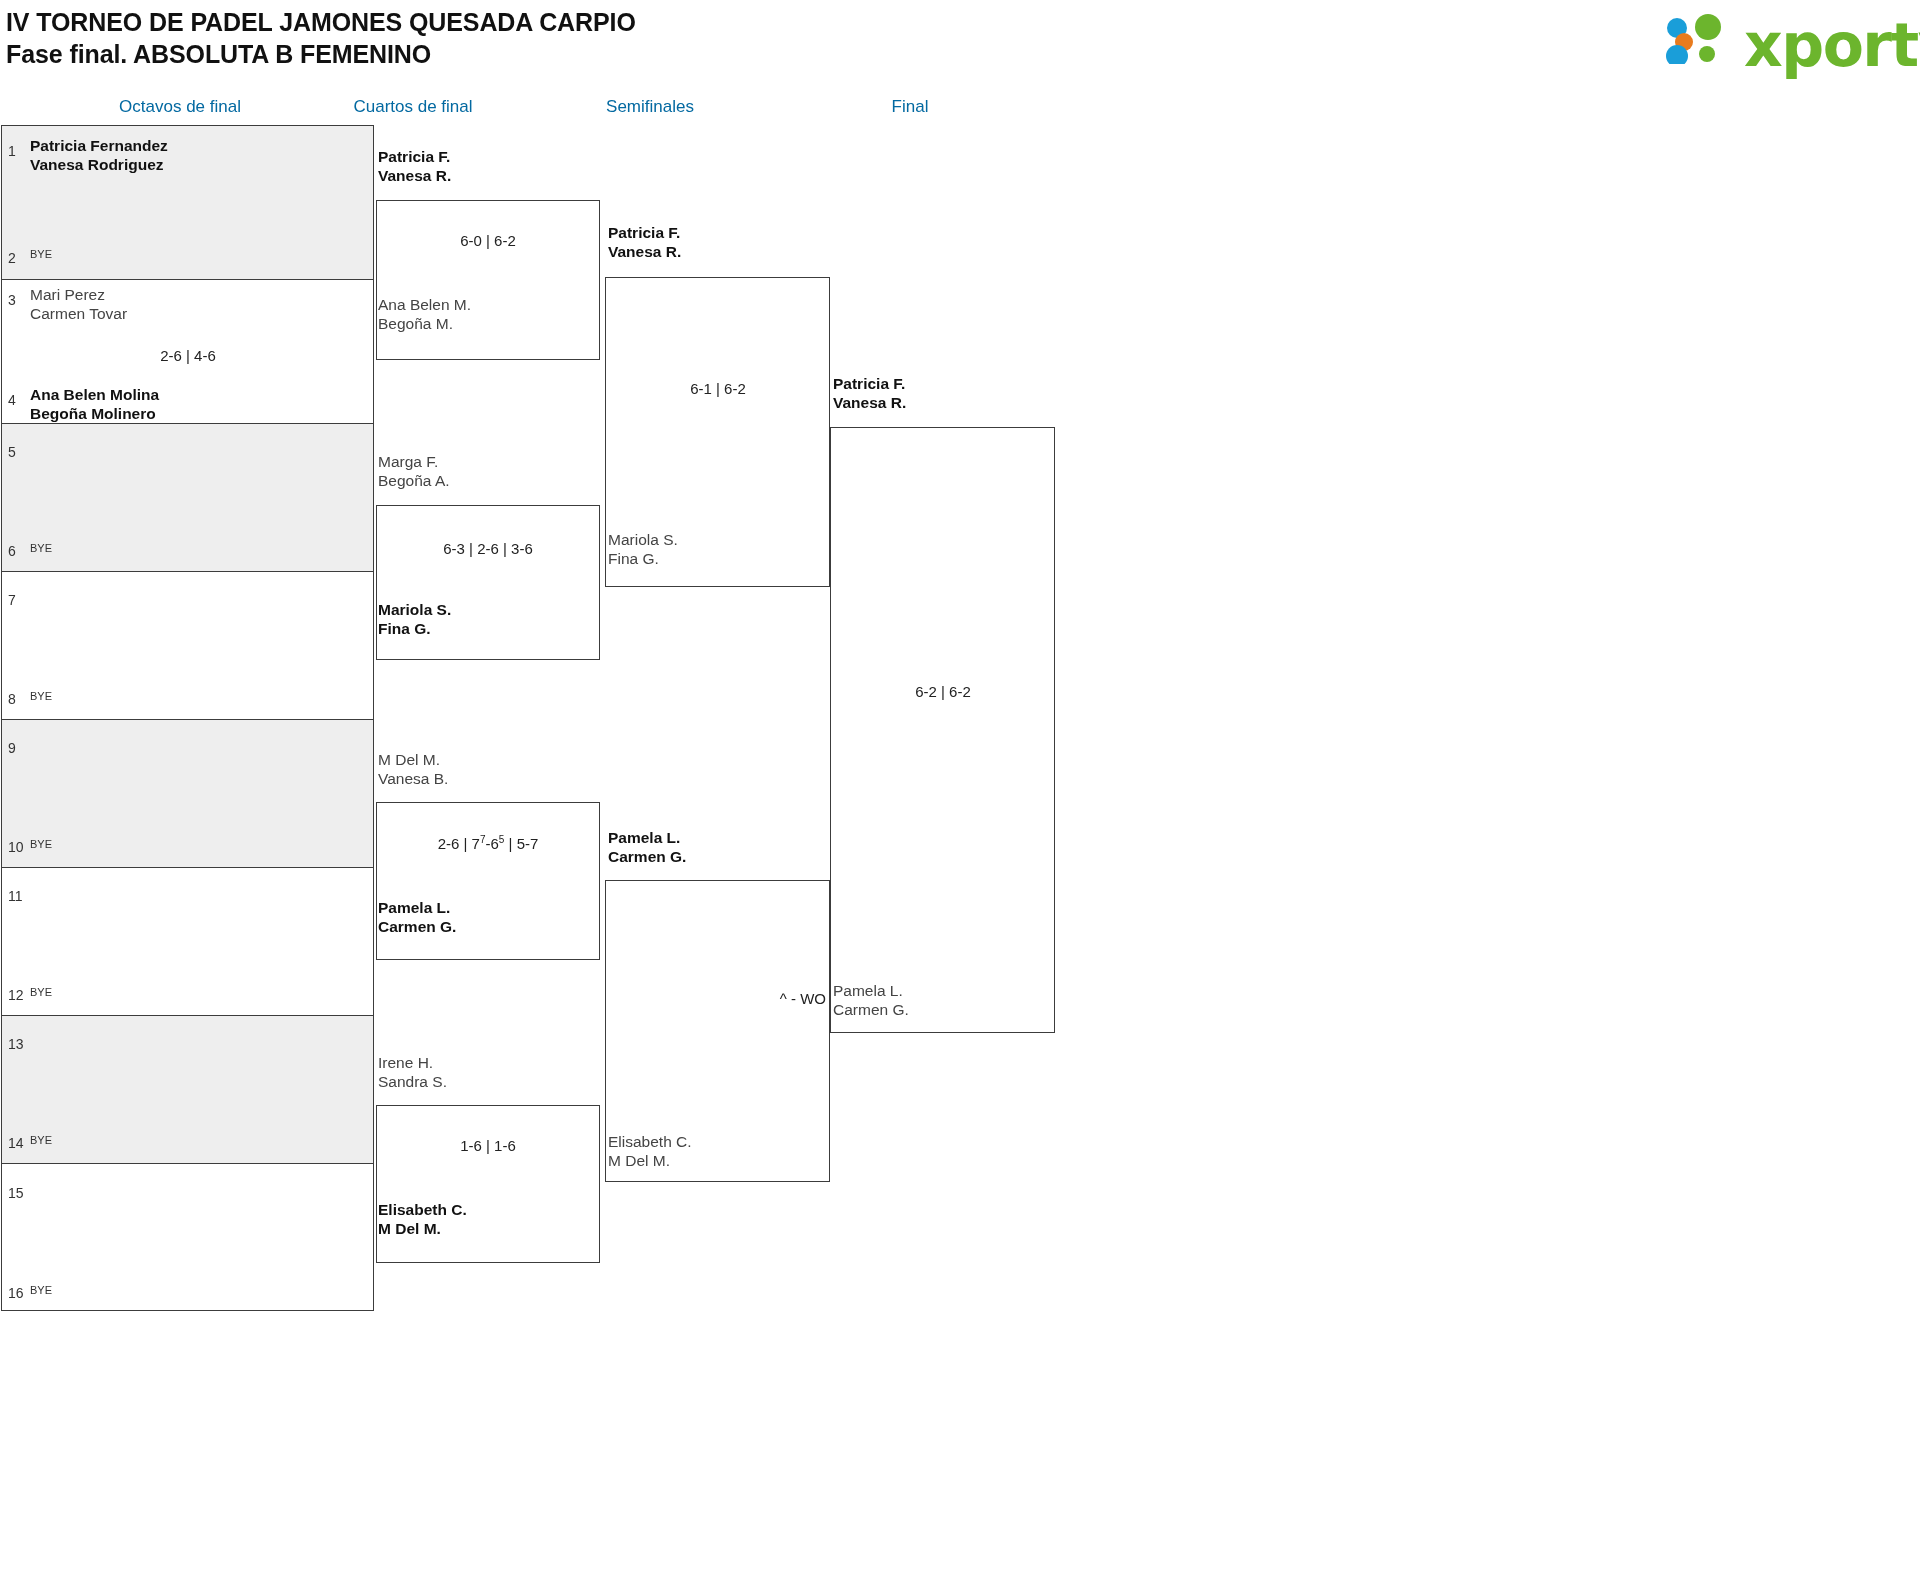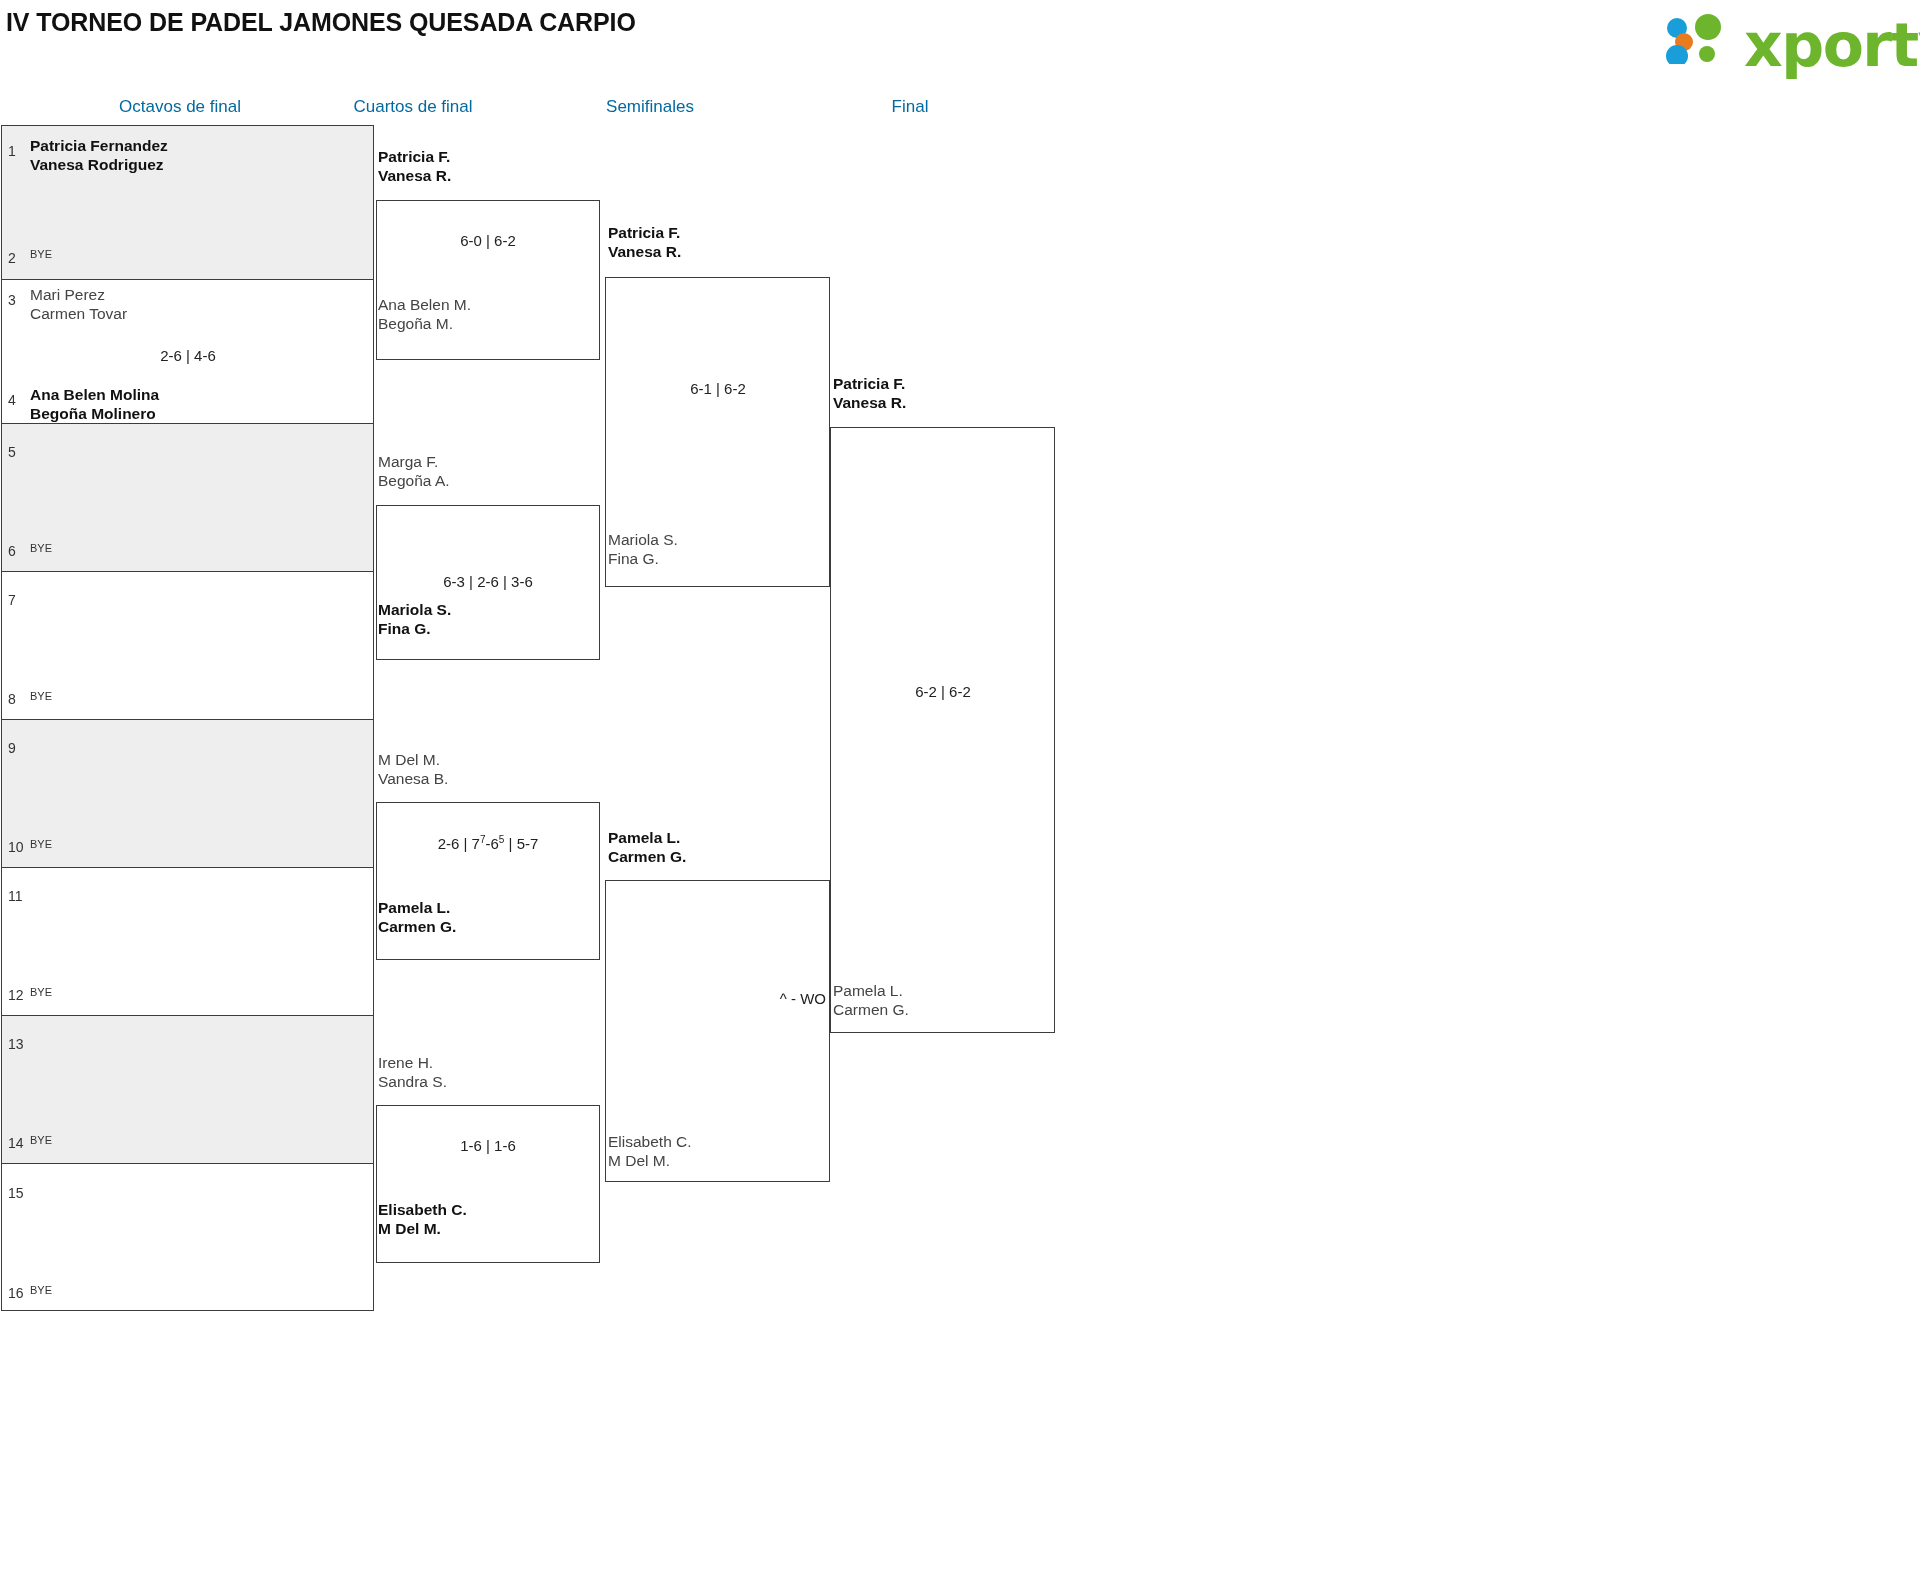--- a/index.html
+++ b/index.html
@@ -120,20 +120,21 @@
   }
   .match-score sup { font-size: 10px; vertical-align: super; }
 </style>
 </head>
 <body>
 
 <div id="page">
 
   <div id="header-title">
     <div class="line">IV TORNEO DE PADEL JAMONES QUESADA CARPIO</div>
+    <div class="line">Fase final. ABSOLUTA B FEMENINO</div>
   </div>
 
   <div id="logo">
     <svg id="logo-dots" viewBox="0 0 86 50">
       <circle cx="17" cy="14" r="10" fill="#1a9ed9"></circle>
       <circle cx="48" cy="13" r="13" fill="#6cb52d"></circle>
       <circle cx="24" cy="28" r="9" fill="#e87b1e"></circle>
       <circle cx="17" cy="42" r="11" fill="#1a9ed9"></circle>
       <circle cx="47" cy="40" r="8" fill="#6cb52d"></circle>
     </svg>
@@ -206,21 +207,21 @@
   <div class="match-names" style="left:378px; top:295px;">
     <div>Ana Belen M.</div>
     <div>Begoña M.</div>
   </div>
 
   <div class="match-names" style="left:378px; top:452px;">
     <div>Marga F.</div>
     <div>Begoña A.</div>
   </div>
   <div class="conn-box" style="left:376px; top:505px; width:224px; height:155px;"></div>
-  <div class="match-score" style="left:380px; top:540px; width:216px;margin-top:33px;">6-3 | 2-6 | 3-6</div>
+  <div class="match-score" style="left:380px; top:540px; width:216px;">6-3 | 2-6 | 3-6</div>
   <div class="match-names winner" style="left:378px; top:600px;">
     <div>Mariola S.</div>
     <div>Fina G.</div>
   </div>
 
   <div class="match-names" style="left:378px; top:750px;">
     <div>M Del M.</div>
     <div>Vanesa B.</div>
   </div>
   <div class="conn-box" style="left:376px; top:802px; width:224px; height:158px;"></div>

